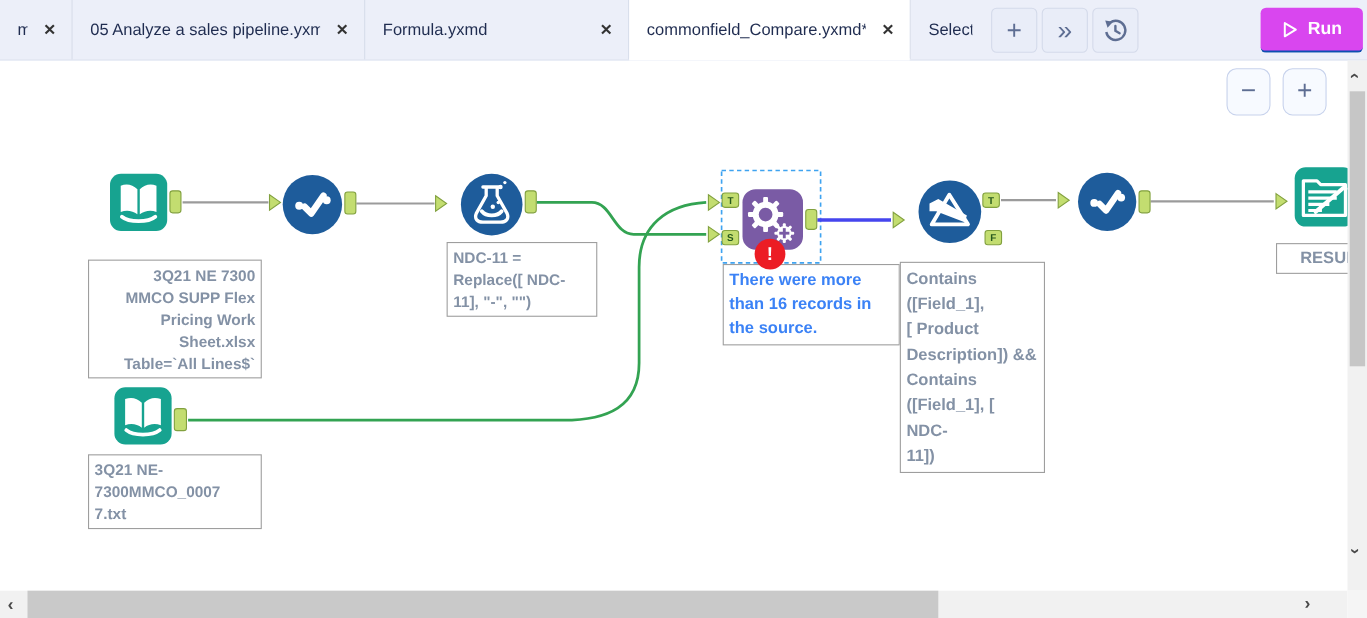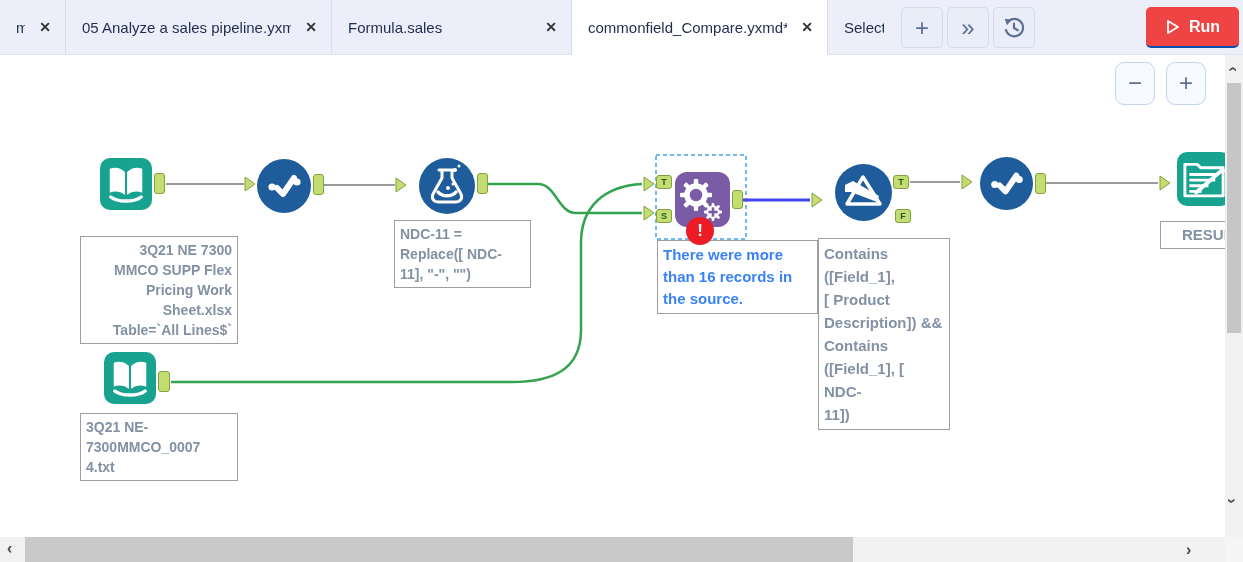--- a/index.html
+++ b/index.html
@@ -44,21 +44,21 @@
             font-size:15px; cursor:pointer; flex:none; }
   .tab .lbl { overflow:hidden; white-space:nowrap; }
   .tab .x { margin-left:auto; padding-left:14px; font-size:14px; font-weight:bold; color:#333; }
   .tab.active { background:#fff; }
   .tab.active::after { content:''; position:absolute; left:0; right:0; bottom:-1px;
             height:2px; background:#fff; }
   .tb-btn { position:absolute; top:7px; width:42px; height:41px; background:#E9EDF8;
             border:1px solid #D4DAEA; border-radius:5px; color:#5E6E93; text-align:center;
             line-height:39px; font-size:24px; cursor:pointer; z-index:6; }
   #btn-run { position:absolute; left:1146px; top:7px; width:93px; height:41px;
-            background:#ef4444; border-bottom:2px solid #0D4FB0; border-radius:5px;
+            background:#d946ef; border-bottom:2px solid #0D4FB0; border-radius:5px;
             color:#fff; font-size:16px; font-weight:bold; display:flex; gap:9px;
             align-items:center; justify-content:center; cursor:pointer; z-index:6; }
 
   
   .chev { color:#4A4A4A; font-size:16px; font-weight:bold; line-height:1; }
   #vscroll { position:absolute; right:0; top:55px; width:18px; height:482px;
             background:#F1F1F1; z-index:7; }
   #vthumb { position:absolute; left:2px; top:28px; width:14px; height:250px; background:#C6C6C6; }
   #vup   { position:absolute; left:4px; top:6px;   transform:rotate(-90deg); }
   #vdown { position:absolute; left:4px; bottom:28px; transform:rotate(90deg); }
@@ -134,35 +134,35 @@
         <path d="M23 12 V20 L14 36 C12 41 15 44 20 44 H36 C41 44 44 41 42 36 L33 20 V12" stroke="#fff" stroke-width="3" fill="none" stroke-linejoin="round"></path>
         <path d="M20 12 H36" stroke="#fff" stroke-width="3" stroke-linecap="round"></path>
         <path d="M19 34 C23 39 33 39 37 34" stroke="#fff" stroke-width="3.5" fill="none" stroke-linecap="round"></path>
         <circle cx="29" cy="30" r="2" fill="#fff"></circle>
         <circle cx="34" cy="26" r="1.6" fill="#fff"></circle>
         <circle cx="36" cy="12" r="2" fill="#fff"></circle>
         <circle cx="40" cy="8" r="1.5" fill="#fff"></circle>
       </svg>
     </div>
     <div class="anchor" style="left:477px; top:173px; width:11px; height:21px;"></div>
-    <div class="annotation" style="left:394px; top:220px; width:137px;"> NDC-11 =
+    <div class="annotation" style="left:406px; top:220px; width:137px;"> NDC-11 =
 Replace([ NDC-
 11], "-", "")</div>
 
     <div class="tool tool-sq teal" style="left:104px; top:352px; width:52px; height:52px;">
       <svg width="52" height="52" viewBox="0 0 48 48">
         <path d="M9 10 C14 8 19 9 23 13 L23 34 C19 31 14 30 9 32 Z" fill="#fff"></path>
         <path d="M39 10 C34 8 29 9 25 13 L25 34 C29 31 34 30 39 32 Z" fill="#fff"></path>
         <path d="M10 36 C16 41 32 41 38 36" stroke="#fff" stroke-width="3.2" fill="none" stroke-linecap="round"></path>
       </svg>
     </div>
     <div class="anchor" style="left:158px; top:371px; width:12px; height:21px;"></div>
     <div class="annotation" style="left:80px; top:413px; width:158px;">3Q21 NE-
 7300MMCO_0007
-4.txt</div>
+7.txt</div>
 
     <div class="tool purple" style="left:675px; top:172px; width:55px; height:55px;">
       <svg width="55" height="55" viewBox="0 0 55 55">
         <g fill="#fff">
           <rect x="18.8" y="7" width="4.4" height="6" rx="1"></rect>
           <rect x="18.8" y="7" width="4.4" height="6" rx="1" transform="rotate(45 21 23)"></rect>
           <rect x="18.8" y="7" width="4.4" height="6" rx="1" transform="rotate(90 21 23)"></rect>
           <rect x="18.8" y="7" width="4.4" height="6" rx="1" transform="rotate(135 21 23)"></rect>
           <rect x="18.8" y="7" width="4.4" height="6" rx="1" transform="rotate(180 21 23)"></rect>
           <rect x="18.8" y="7" width="4.4" height="6" rx="1" transform="rotate(225 21 23)"></rect>
@@ -232,21 +232,21 @@
   <div id="tabbar">
     <div class="tab" style="width:66px;">
       <span class="lbl">md</span>
       <span class="x">✕</span>
     </div>
     <div class="tab" style="width:266px;">
       <span class="lbl">05 Analyze a sales pipeline.yxmd</span>
       <span class="x">✕</span>
     </div>
     <div class="tab" style="width:240px;">
-      <span class="lbl">Formula.sales</span>
+      <span class="lbl">Formula.yxmd</span>
       <span class="x">✕</span>
     </div>
     <div class="tab active" style="width:256px;">
       <span class="lbl">commonfield_Compare.yxmd*</span>
       <span class="x">✕</span>
     </div>
     <div class="tab" style="width:70px; border-right:none;">
       <span class="lbl">Select.yxm</span>
     </div>
 

